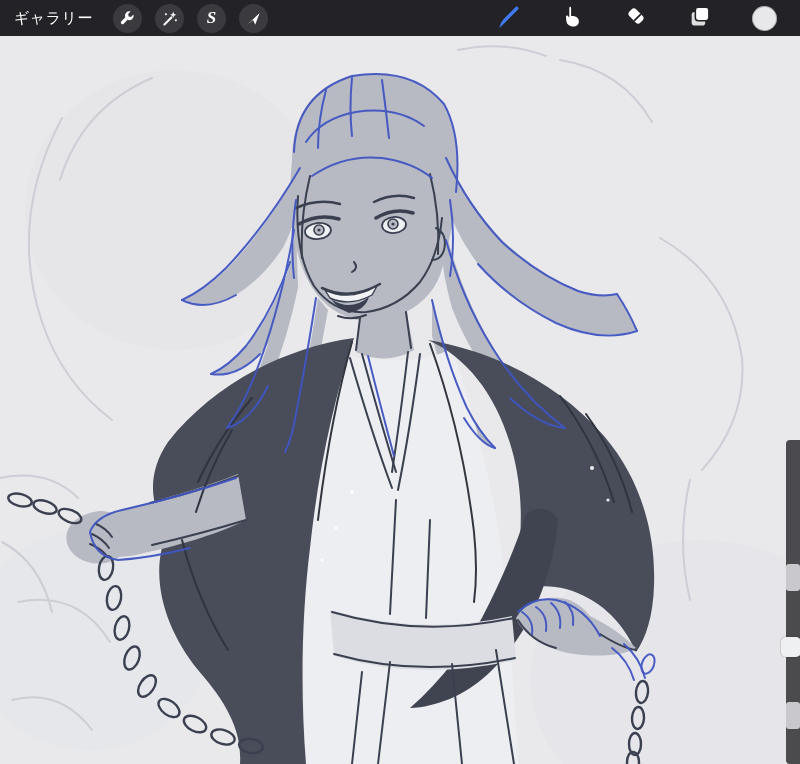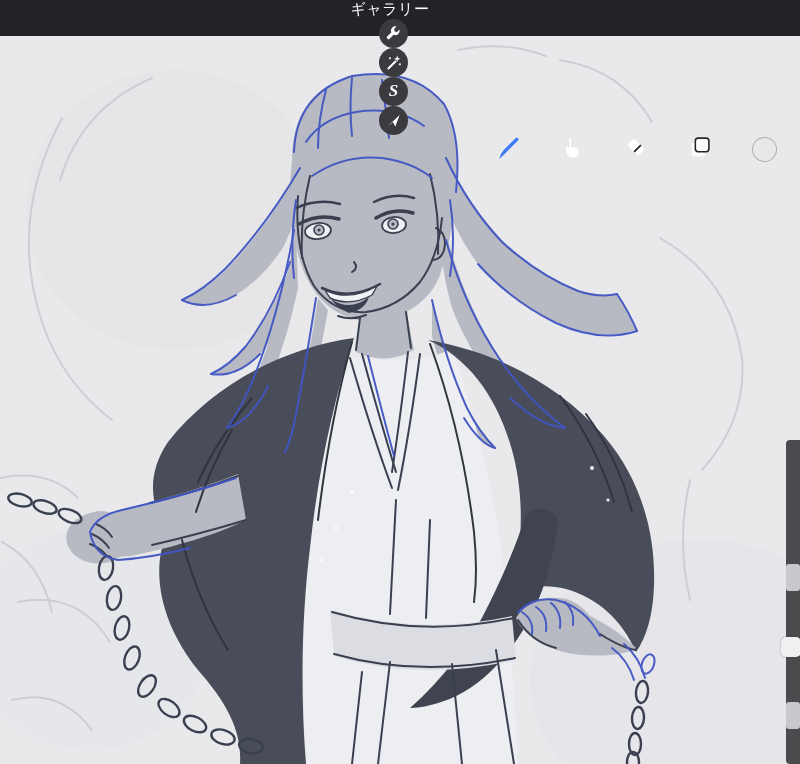--- a/index.html
+++ b/index.html
@@ -1,20 +1,20 @@
 <!DOCTYPE html>
 <html><head>
 <meta charset="utf-8">
 <style>
   html,body{margin:0;padding:0;}
   body{width:800px;height:764px;overflow:hidden;background:#e9e9ec;font-family:"Liberation Sans",sans-serif;}
   .stage{position:relative;width:800px;height:764px;overflow:hidden;}
 
   
-  .topbar{position:absolute;top:0;left:0;right:0;height:36px;background:#232327;display:flex;align-items:center;padding:0 14px;box-sizing:border-box;z-index:10;flex-direction:column;}
+  .topbar{position:absolute;top:0;left:0;right:0;height:36px;background:#232327;display:flex;align-items:center;padding:0 14px;box-sizing:border-box;z-index:10;}
   .gallery{color:#fff;font-size:15px;margin-right:20px;letter-spacing:.5px;cursor:default;}
   .tool-circle{width:29px;height:29px;border-radius:50%;background:#3a3a3f;display:flex;align-items:center;justify-content:center;margin-right:13px;flex:0 0 auto;}
   .tool-circle svg{display:block;}
   .sel-s{font-family:"Liberation Serif",serif;font-style:italic;font-weight:bold;color:#fff;font-size:17px;line-height:1;transform:translateY(-1px);}
   .right-group{margin-left:auto;display:flex;align-items:center;gap:36px;padding-right:8px;}
   .right-tool{width:28px;height:28px;display:flex;align-items:center;justify-content:center;flex:0 0 auto;}
   .color-swatch{width:25px;height:25px;border-radius:50%;background:#e8e8ea;box-shadow:inset 0 0 0 1px rgba(0,0,0,.25);}
 
   
   .canvas{position:absolute;top:36px;left:0;width:800px;height:728px;background:#e9e9ec;}

